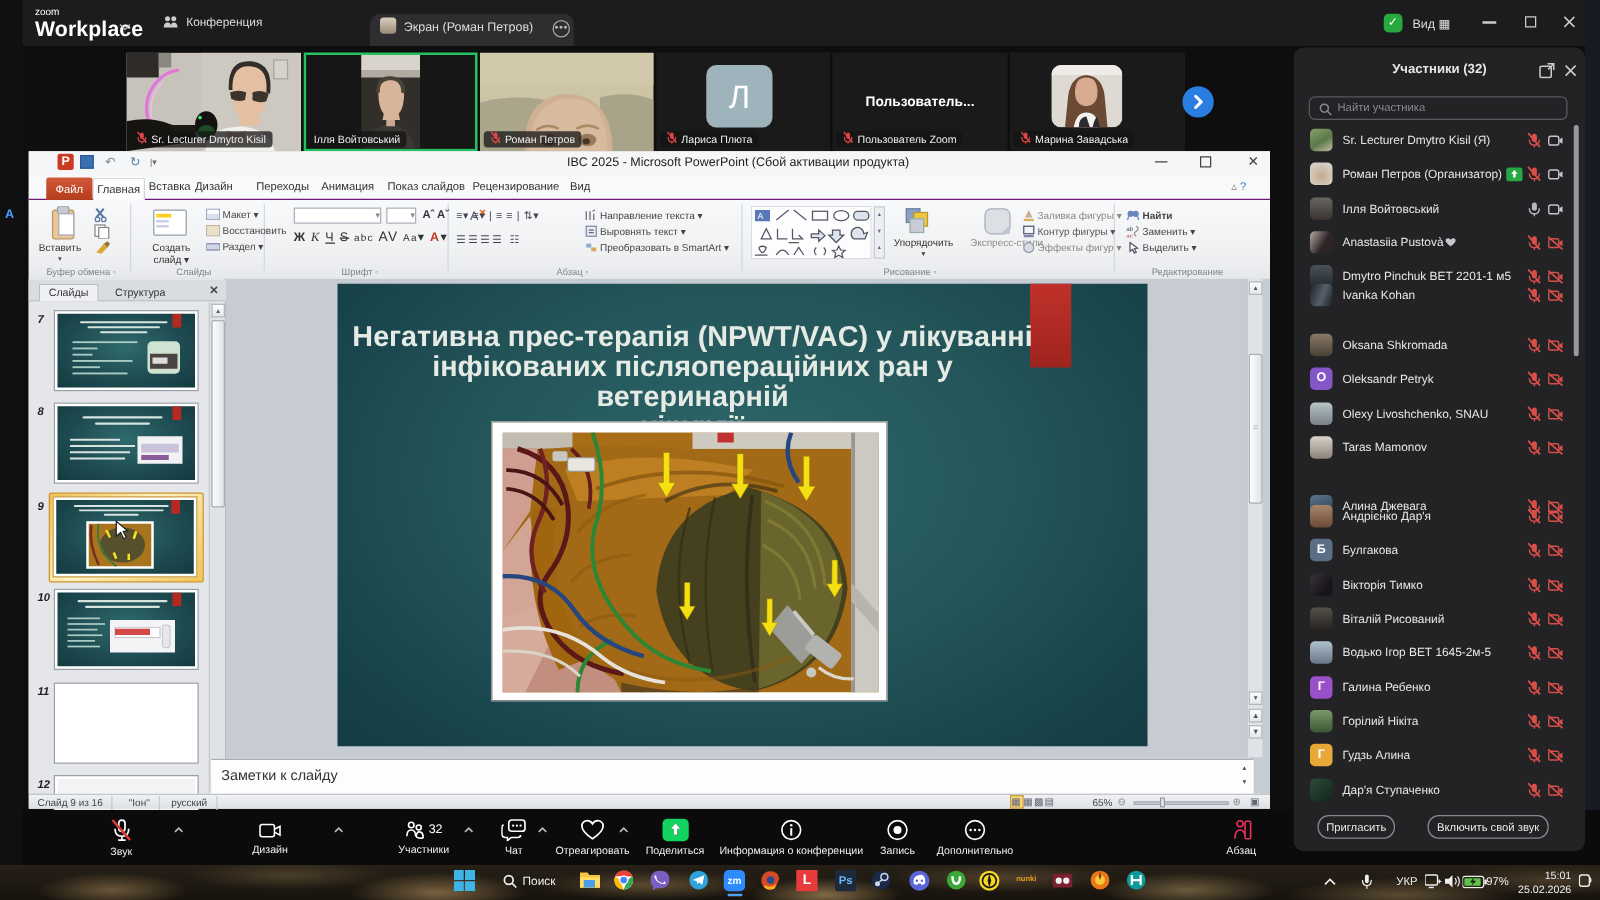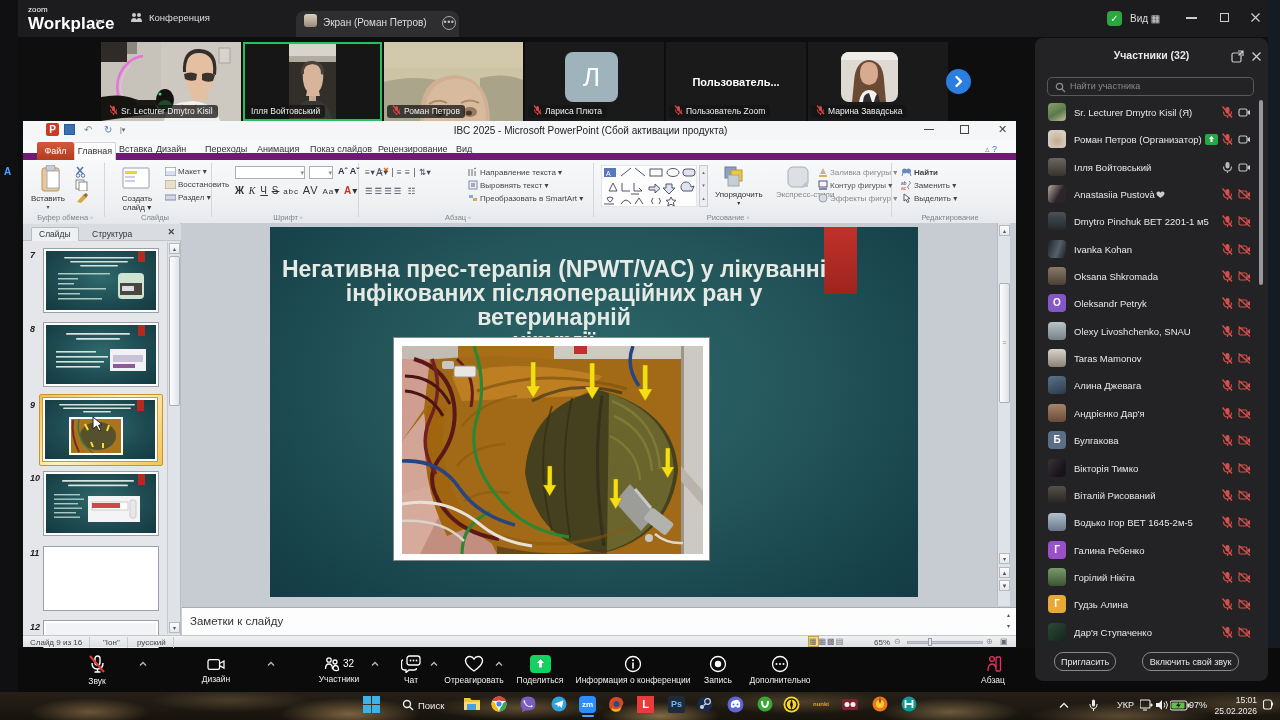--- a/index.html
+++ b/index.html
@@ -17,21 +17,21 @@
 #tab2 .tx{position:absolute;left:27px;top:6px;white-space:nowrap}
 #tab2 .mo{position:absolute;left:146px;top:5px;width:14px;height:14px;border:1px solid #aaa;border-radius:50%;color:#bbb;font-size:9px;text-align:center;line-height:11px;letter-spacing:.5px}
 #vid{left:1107px;top:11px;width:15px;height:15px;background:#27a93f;border-radius:4px;color:#fff;font-size:10px;text-align:center;line-height:15px}
 #vidt{left:1130px;top:13px;color:#ddd;font-size:10px}
 
 .tile{top:42px;height:79px;background:#1a1a1a;overflow:hidden}
 .vlabel{position:absolute;left:3px;bottom:3px;background:rgba(20,20,20,.75);border-radius:3px;color:#eee;font-size:8.5px;line-height:13px;padding:0 5px;white-space:nowrap}
 
 #ppt{left:23px;top:121px;width:993px;height:526px;background:#eff1f3}
 #ptitle{left:0;top:0;width:100%;height:19px;background:#f5f6f8;color:#222;font-size:10px;text-align:center;line-height:20px;padding-left:142px}
-#ptabs{left:0;top:19px;width:100%;height:20px;background:#f8f9fa;border-bottom:7px solid #701a75}
+#ptabs{left:0;top:19px;width:100%;height:20px;background:#f8f9fa;border-bottom:1px solid #701a75}
 .ptab{position:absolute;top:4px;font-size:9px;color:#333;white-space:nowrap}
 #ftab{position:absolute;left:14px;top:2px;width:37px;height:18px;background:linear-gradient(#d4593b,#b23c1d);color:#fff;font-size:9px;text-align:center;line-height:18px;border-radius:2px 2px 0 0}
 #gtab{position:absolute;left:51px;top:2px;width:42px;height:18px;background:#fdfdfe;border:1px solid #cfd4da;border-bottom:none;font-size:9px;color:#333;text-align:center;line-height:17px;border-radius:2px 2px 0 0}
 #ribbon{left:0;top:39px;width:100%;height:63px;background:linear-gradient(#f8f9fa,#eef0f2 70%,#e6e8ec)}
 .rsep{position:absolute;top:3px;width:1px;height:54px;background:#d4d7dc}
 .rlab{position:absolute;top:53px;font-size:7.5px;color:#7f858d;text-align:center;white-space:nowrap}
 .rtxt{position:absolute;font-size:8px;color:#444;white-space:nowrap}
 .rtxt .gi{display:inline-block;vertical-align:-2px;margin-right:2px}
 #pbody{left:0;top:102px;width:100%;height:412px;background:#c7cbd2}
 
@@ -39,21 +39,21 @@
 #stabs{position:absolute;left:0;top:1px;width:158px;height:17px;background:#d9dce0;border-bottom:1px solid #c0c4c9;font-size:8.5px;color:#333}
 .thumb{position:absolute;left:20px;width:116px;height:65px;background:#fff;border:1px solid #9aa0a8;padding:2px}
 .thumb svg{width:110px;height:59px}
 .tin{background:radial-gradient(ellipse at 50% 45%,#2f6a6d 0%,#1d4a50 60%,#143a41 100%)}
 .snum{position:absolute;left:7px;font-size:9px;color:#222;font-style:italic;font-weight:bold}
 
 #sarea{left:159px;top:0;width:834px;height:383px;overflow:hidden}
 #slide{position:absolute;left:88px;top:4px;width:648px;height:370px;background:radial-gradient(ellipse 75% 90% at 50% 42%,#2d686c 0%,#235559 45%,#17424a 78%,#123840 100%)}
 #stitle{position:absolute;left:4px;top:30px;width:560px;text-align:center;color:#e6eae5;font-weight:bold;font-size:23px;line-height:24px}
 #sscroll{position:absolute;left:815px;top:0;width:13px;height:383px;background:#dfe2e6;border-left:1px solid #b8bdc4}
-#notes{left:159px;top:384px;width:834px;height:28px;background:#fdfdfd;border-top:1px solid #a9adb3;font-size:11.5px;color:#333}
+#notes{left:146px;top:384px;width:834px;height:28px;background:#fdfdfd;border-top:1px solid #a9adb3;font-size:11.5px;color:#333}
 #pstatus{left:0;top:514px;width:100%;height:12px;background:linear-gradient(#f0f1f3,#dde0e4);border-top:1px solid #c3c7cc;font-size:8px;color:#444}
 .stit{position:absolute;top:1px;border-right:1px solid #c6cace;padding:0 7px;line-height:11px}
 
 #ztb{left:18px;top:648px;width:1262px;height:44px;background:#0b0b0c}
 .tbi{position:absolute;top:7px;width:70px;text-align:center;color:#fff}
 .tbi .lab{font-size:8.5px;display:block;margin-top:2px;color:#f0f0f0}
 
 #panel{left:1035px;top:38px;width:233px;height:643px;background:#232326;border-radius:8px;color:#e8e8e8}
 #phead{position:absolute;top:0;left:0;width:100%;height:34px;font-size:10.5px;font-weight:bold;text-align:center;line-height:34px}
 #psearch{position:absolute;left:12px;top:39px;width:207px;height:19px;border:1px solid #5a5a5e;border-radius:5px;color:#8a8a8e;font-size:9px;line-height:17px;padding-left:22px}
@@ -745,21 +745,21 @@
 <div class="prow" style="top:174px">
           <div class="pav" style="background:linear-gradient(#4a5258,#23282c)"></div>
           <span class="pnm">Dmytro Pinchuk ВЕТ 2201-1 м5</span>
           <svg class="pic" style="left:186px" viewBox="0 0 13 13">
             <use href="#micoff"></use>
           </svg>
           <svg class="pic" style="left:203px" viewBox="0 0 13 13">
             <use href="#camoff"></use>
           </svg>
         </div>
-<div class="prow" style="top:202px">
+<div class="prow" style="top:189px">
           <div class="pav" style="background:linear-gradient(110deg,#1e2226,#55606a 55%,#1a1e22)"></div>
           <span class="pnm">Ivanka Kohan</span>
           <svg class="pic" style="left:186px" viewBox="0 0 13 13">
             <use href="#micoff"></use>
           </svg>
           <svg class="pic" style="left:203px" viewBox="0 0 13 13">
             <use href="#camoff"></use>
           </svg>
         </div>
 <div class="prow" style="top:229px">
@@ -795,21 +795,21 @@
 <div class="prow" style="top:311px">
           <div class="pav" style="background:linear-gradient(#d8d4cc,#8a8278)"></div>
           <span class="pnm">Taras Mamonov</span>
           <svg class="pic" style="left:186px" viewBox="0 0 13 13">
             <use href="#micoff"></use>
           </svg>
           <svg class="pic" style="left:203px" viewBox="0 0 13 13">
             <use href="#camoff"></use>
           </svg>
         </div>
-<div class="prow" style="top:338px">
+<div class="prow" style="top:358px">
           <div class="pav" style="background:linear-gradient(160deg,#5a738c,#2c3a48)"></div>
           <span class="pnm">Алина Джевага</span>
           <svg class="pic" style="left:186px" viewBox="0 0 13 13">
             <use href="#micoff"></use>
           </svg>
           <svg class="pic" style="left:203px" viewBox="0 0 13 13">
             <use href="#camoff"></use>
           </svg>
         </div>
 <div class="prow" style="top:366px">

